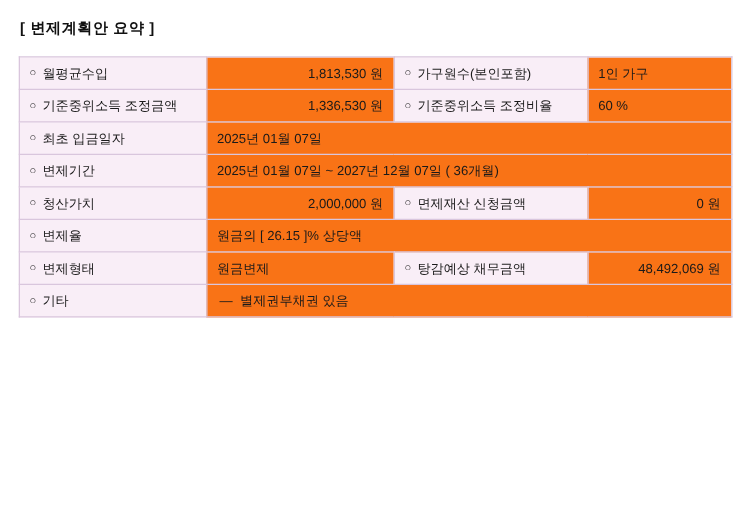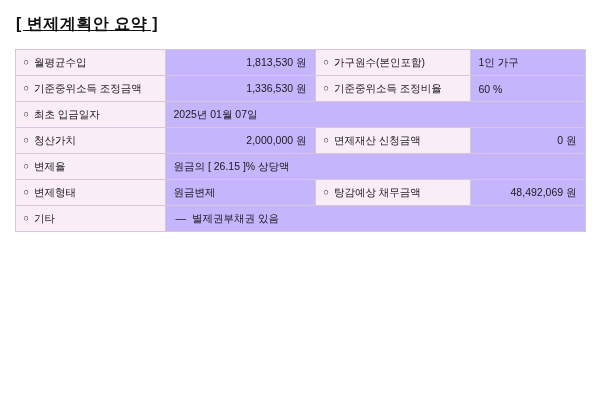--- a/index.html
+++ b/index.html
@@ -15,26 +15,25 @@
     overflow: hidden;
   }
   .page {
     position: relative;
     width: 600px;
     height: 407px;
     box-sizing: border-box;
     padding: 12px 14px 0 14px;
   }
   .doc-title {
-    font-size: 16px;
+    font-size: 12px;
     font-weight: bold;
     letter-spacing: 0.5px;
     color: #111111;
     margin: 2px 0 14px 2px;
-    text-decoration: underline;
   }
   table.summary {
     border-collapse: collapse;
     table-layout: fixed;
     width: 570px;
     margin: 0 auto;
     border: 1px solid #c8b6cc;
   }
   table.summary td {
     border: 1px solid #d9c6dd;
@@ -42,21 +41,21 @@
     font-size: 10.5px;
     padding: 0 8px;
     vertical-align: middle;
     box-sizing: border-box;
   }
   td.label {
     background: #f9eef7;
     white-space: nowrap;
   }
   td.value {
-    background: #c4b5fd;
+    background: #f97316;
   }
   .bullet {
     display: inline-block;
     margin-right: 5px;
     font-size: 9px;
     line-height: 1;
     vertical-align: 1px;
   }
   .lbl-text {
     display: inline;
@@ -123,20 +122,26 @@
       </tr>
 
 
       <tr>
         <td class="label">
           <span class="bullet">○</span><span class="lbl-text">최초 입금일자</span>
         </td>
         <td class="value left" colspan="3">2025년 01월 07일</td>
       </tr>
 
+      <tr>
+        <td class="label">
+          <span class="bullet">○</span><span class="lbl-text">변제기간</span>
+        </td>
+        <td class="value left" colspan="3">2025년 01월 07일 ~ 2027년 12월 07일 ( 36개월)</td>
+      </tr>
 
 
       <tr>
         <td class="label">
           <span class="bullet">○</span><span class="lbl-text">청산가치</span>
         </td>
         <td class="value num">2,000,000 원</td>
         <td class="label">
           <span class="bullet">○</span><span class="lbl-text">면제재산 신청금액</span>
         </td>

